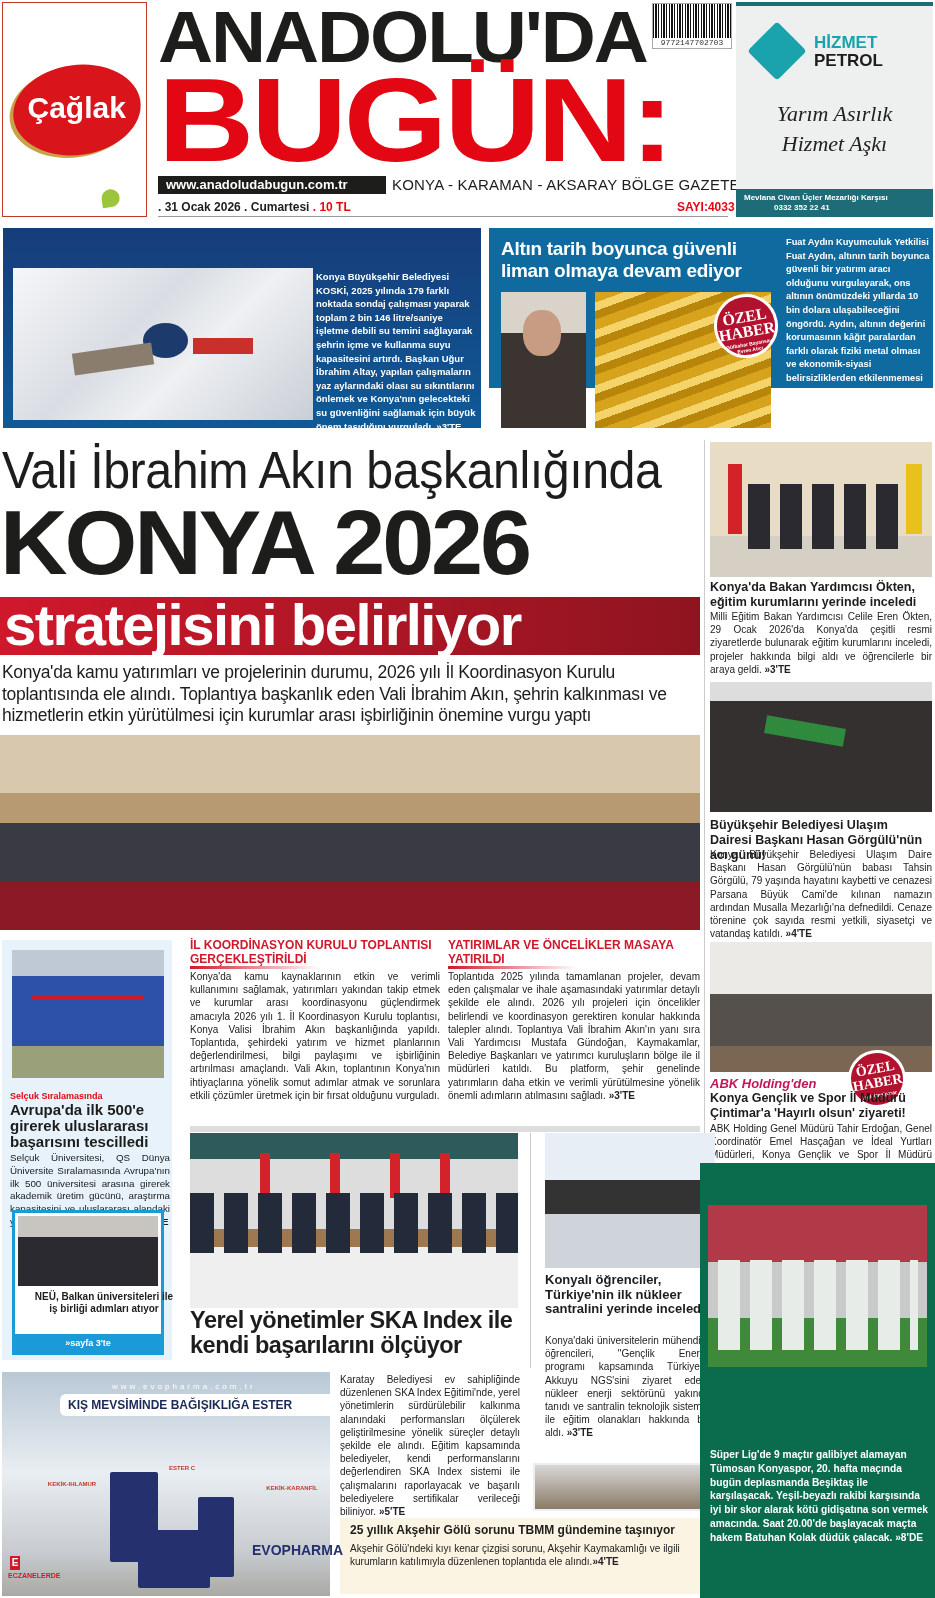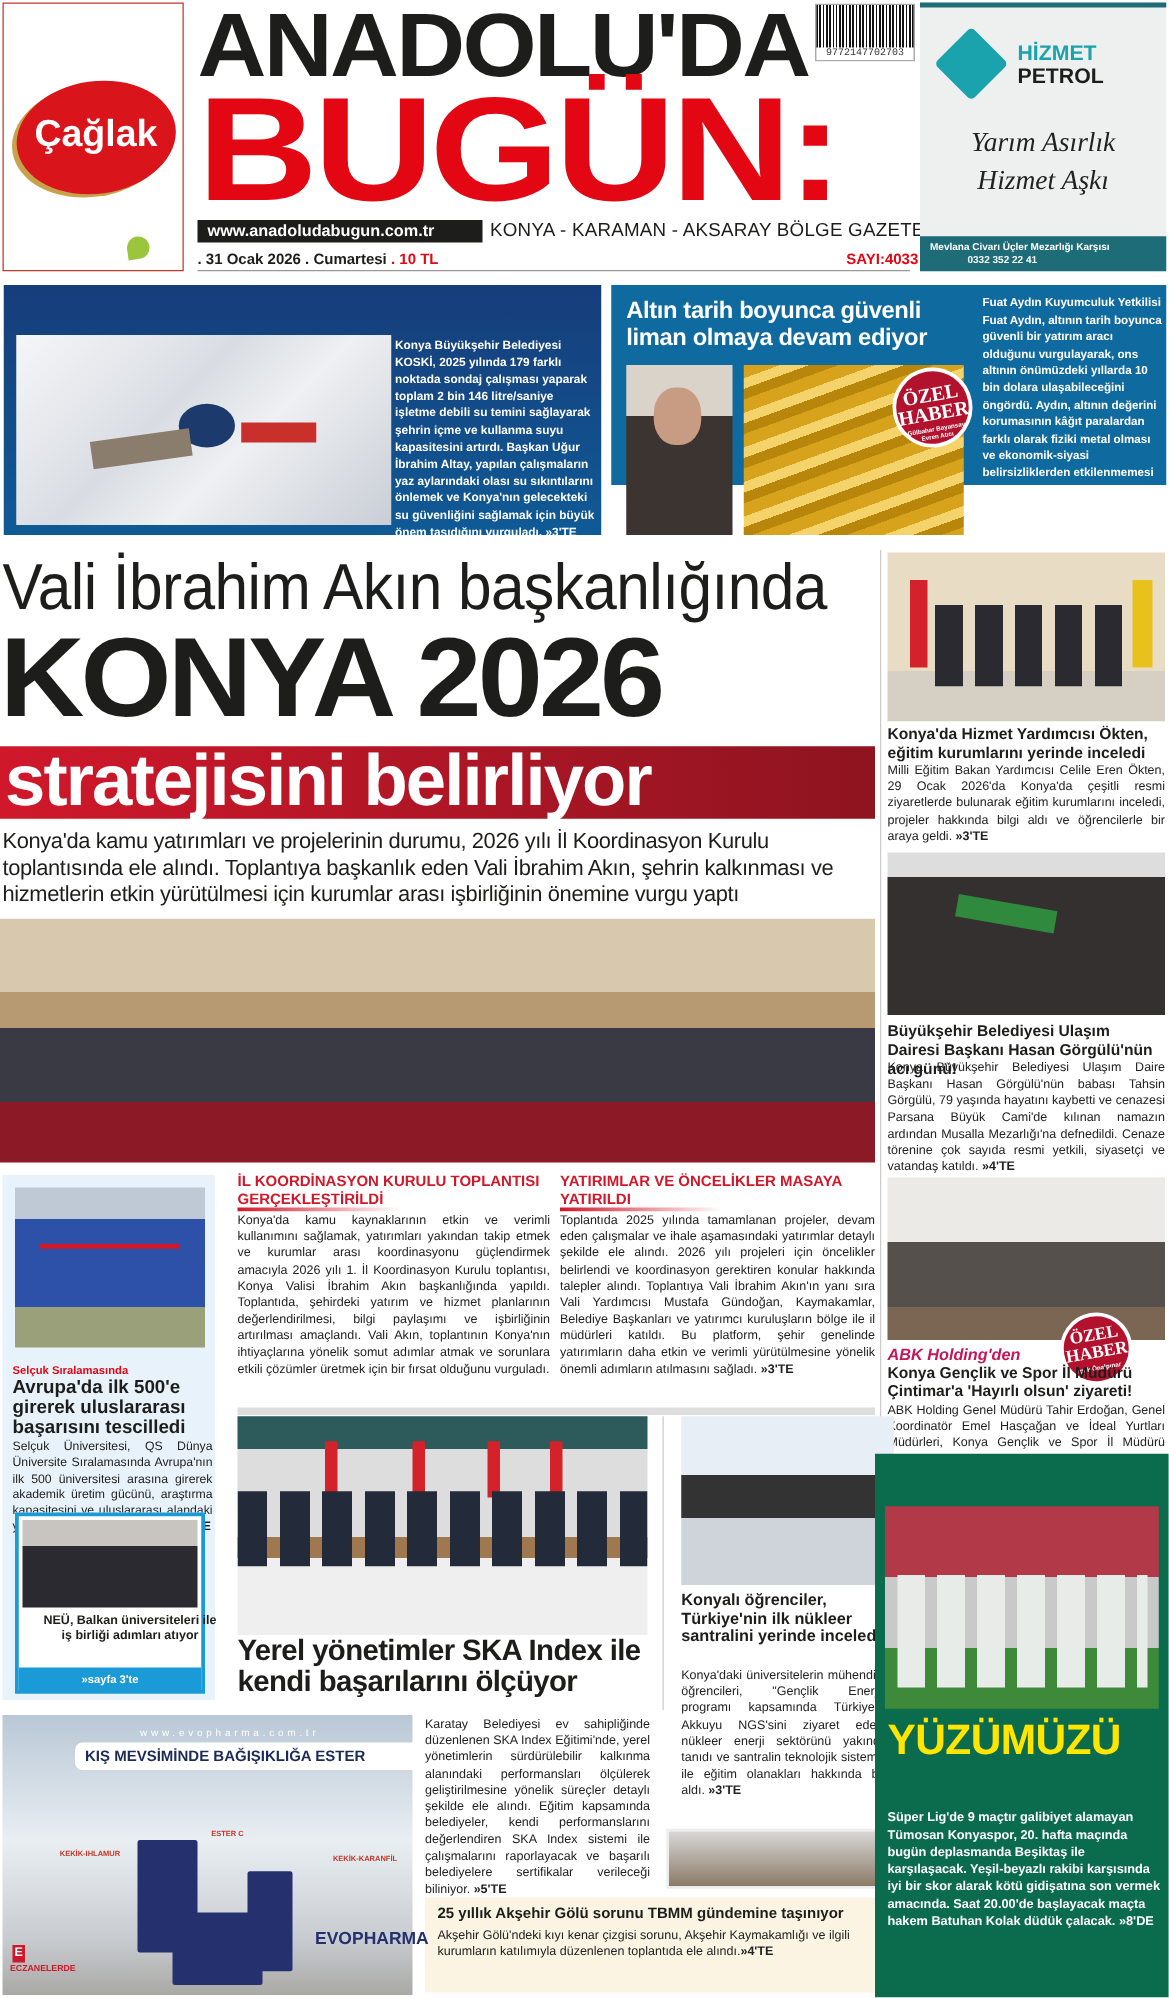--- a/index.html
+++ b/index.html
@@ -157,21 +157,21 @@
 <div id="subhead" class="abs">stratejisini belirliyor</div>
 <div id="lead" class="abs">Konya'da kamu yatırımları ve projelerinin durumu, 2026 yılı İl Koordinasyon Kurulu toplantısında ele alındı. Toplantıya başkanlık eden Vali İbrahim Akın, şehrin kalkınması ve hizmetlerin etkin yürütülmesi için kurumlar arası işbirliğinin önemine vurgu yaptı</div>
 <div id="main-photo" class="photo"></div>
 <div class="vline" style="left:704px;top:440px;height:700px"></div>
 
 <div class="photo rc-photo" style="top:442px;height:135px;background:linear-gradient(180deg,#e8dcc5 0 70%,#d6d0c4 70% 100%)">
   <div style="position:absolute;left:18px;top:22px;width:14px;height:70px;background:#d3222a"></div>
   <div style="position:absolute;left:196px;top:22px;width:16px;height:70px;background:#e8c11c"></div>
   <div style="position:absolute;left:38px;top:42px;width:150px;height:65px;background:repeating-linear-gradient(90deg,#2a2a30 0 22px,transparent 22px 32px)"></div>
 </div>
-<div class="rc-head" style="top:580px">Konya'da Hizmet Yardımcısı Ökten, eğitim kurumlarını yerinde inceledi</div>
+<div class="rc-head" style="top:580px">Konya'da Bakan Yardımcısı Ökten, eğitim kurumlarını yerinde inceledi</div>
 <div class="rc-text" style="top:610px">
   <span>Milli Eğitim Bakan Yardımcısı Celile Eren Ökten, 29 Ocak 2026'da Konya'da çeşitli resmi ziyaretlerde bulunarak eğitim kurumlarını inceledi, projeler hakkında bilgi aldı ve öğrencilerle bir araya geldi.</span> <span class="ref">»3'TE</span>
 </div>
 <div class="photo rc-photo" style="top:682px;height:130px;background:linear-gradient(180deg,#ddd 0 15%,#33302f 15% 100%)">
   <div style="position:absolute;left:55px;top:40px;width:80px;height:18px;background:#2f8a3e;transform:rotate(10deg)"></div>
 </div>
 <div class="rc-head" style="top:818px">Büyükşehir Belediyesi Ulaşım Dairesi Başkanı Hasan Görgülü'nün acı günü!</div>
 <div class="rc-text" style="top:848px">
   <span>Konya Büyükşehir Belediyesi Ulaşım Daire Başkanı Hasan Görgülü'nün babası Tahsin Görgülü, 79 yaşında hayatını kaybetti ve cenazesi Parsana Büyük Cami'de kılınan namazın ardından Musalla Mezarlığı'na defnedildi. Cenaze törenine çok sayıda resmi yetkili, siyasetçi ve vatandaş katıldı.</span> <span class="ref">»4'TE</span>
 </div>
@@ -250,18 +250,17 @@
   <div id="evo-brand">EVOPHARMA</div>
   <div style="position:absolute;left:8px;top:184px;width:10px;height:14px;background:#d0182b;color:#fff;font:bold 10px/14px 'Liberation Sans',sans-serif;text-align:center">E</div>
   <div id="evo-ecz">ECZANELERDE</div>
 </div>
 
 <div id="sport" class="abs">
   <div id="sport-photo">
     <div style="position:absolute;left:10px;top:55px;width:200px;height:90px;background:repeating-linear-gradient(90deg,#e8ece8 0 22px,transparent 22px 32px)"></div>
   </div>
   <div id="sport-head">
-      <div>YÜZÜMÜZÜ</div>
   </div>
   <div id="sport-text">
     <span>Süper Lig'de 9 maçtır galibiyet alamayan Tümosan Konyaspor, 20. hafta maçında bugün deplasmanda Beşiktaş ile karşılaşacak. Yeşil-beyazlı rakibi karşısında iyi bir skor alarak kötü gidişatına son vermek amacında. Saat 20.00'de başlayacak maçta hakem Batuhan Kolak düdük çalacak.</span> <span class="ref">»8'DE</span>
   </div>
 </div>
 
 </body></html>

